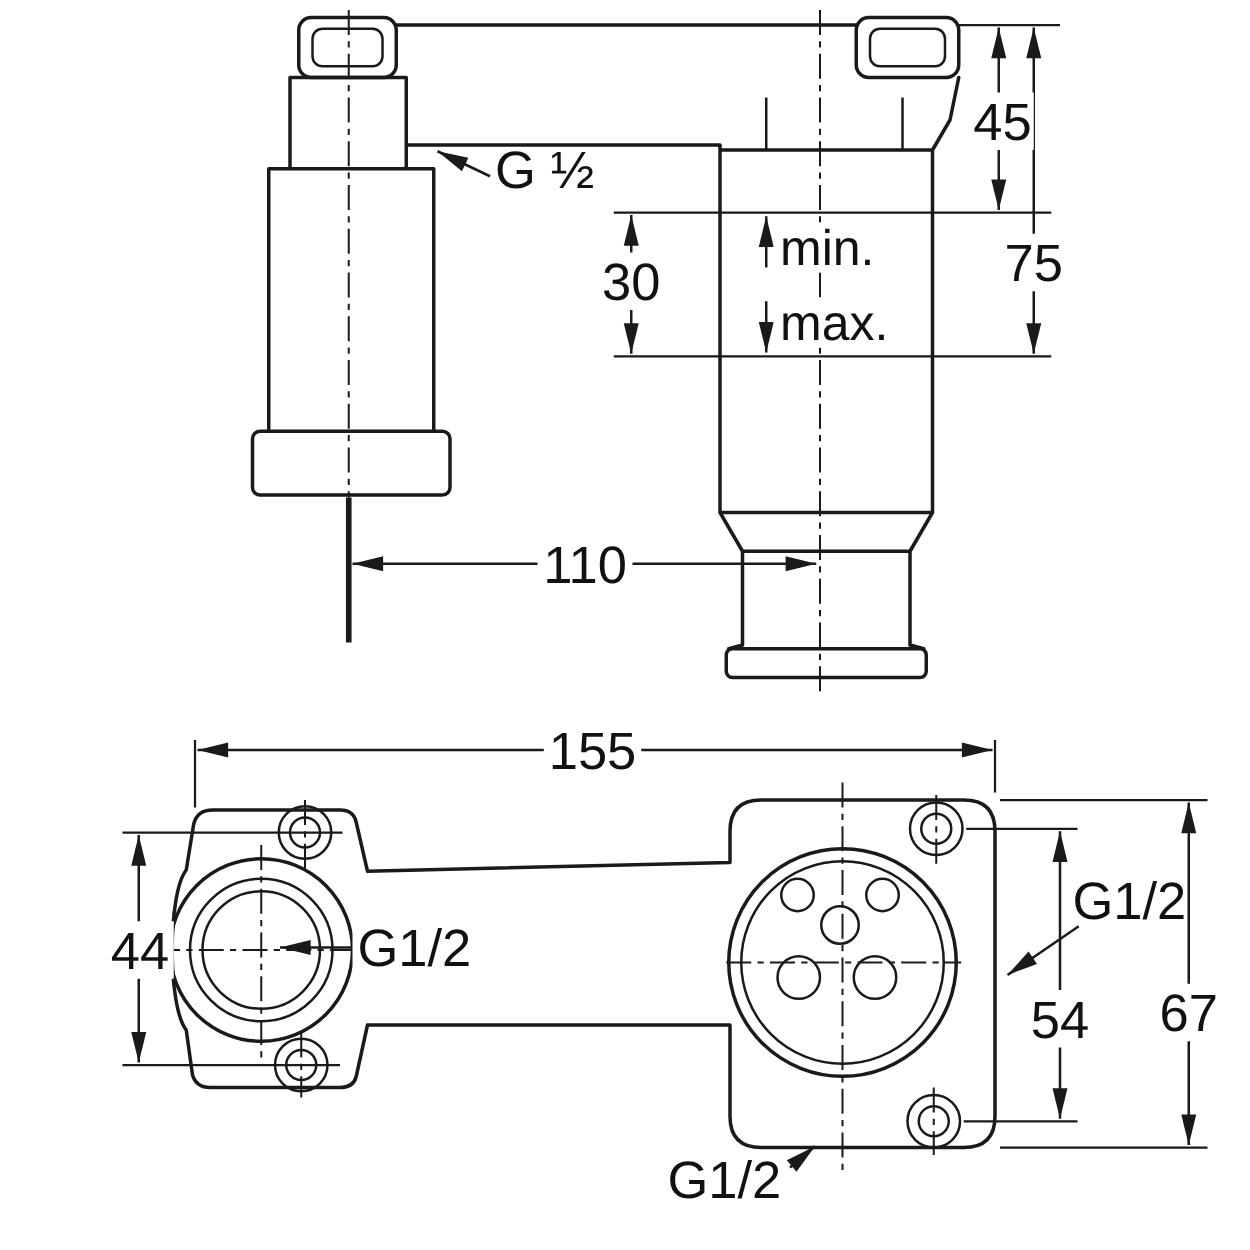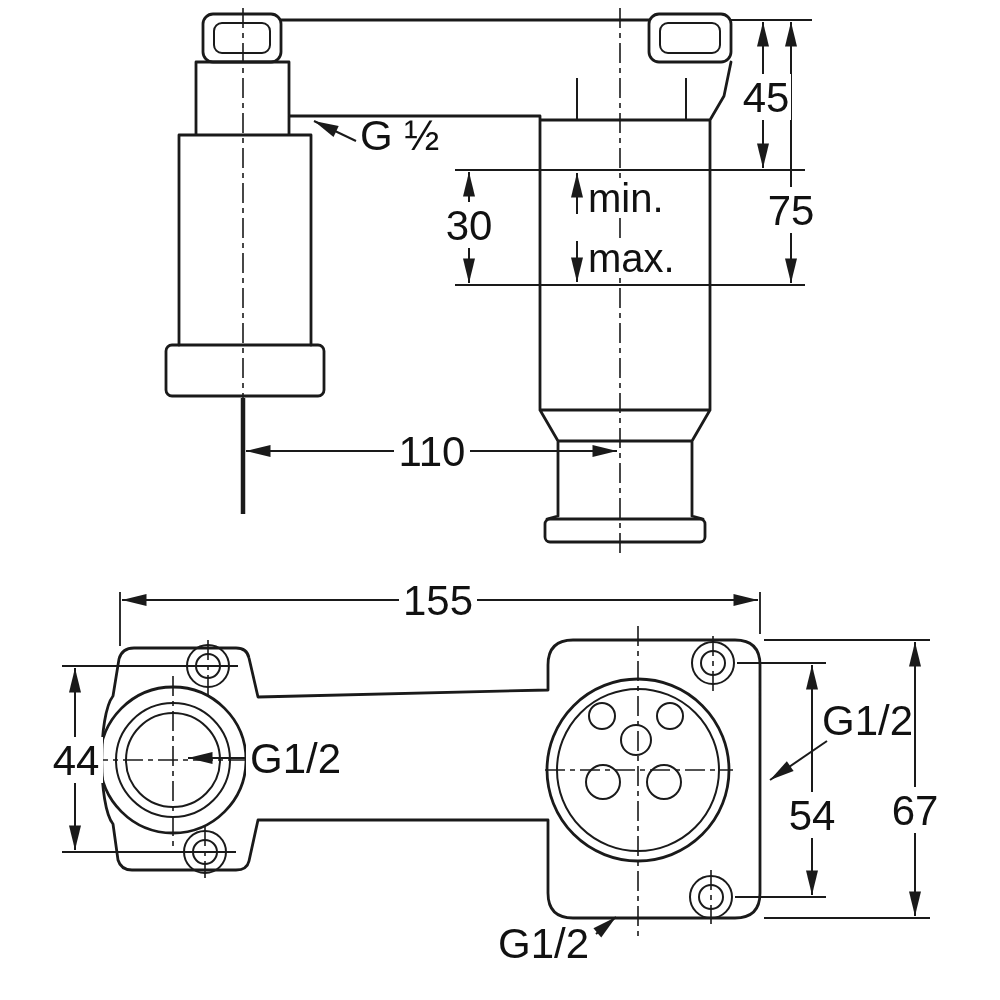--- a/index.html
+++ b/index.html
@@ -1,16 +1,16 @@
 <!DOCTYPE html>
 <html><head>
 <meta charset="utf-8">
 <style>
   html,body{margin:0;padding:0;background:#fff;}
-  .canvas{width:844px;height:1000px;background:#fff;position:relative;font-family:"Liberation Sans","DejaVu Sans",sans-serif;}
+  .canvas{width:844px;height:1000px;background:#fff;position:relative;font-family:"Liberation Sans","DejaVu Sans",sans-serif;margin-left:36px;}
   svg{display:block;}
   .outline{stroke:#1a1a1a;stroke-width:2.8;fill:none;stroke-linejoin:round;stroke-linecap:round;}
   .medium{stroke:#1a1a1a;stroke-width:2;fill:none;}
   .thin{stroke:#1a1a1a;stroke-width:1.8;fill:none;}
   .cline{stroke:#1a1a1a;stroke-width:1.6;fill:none;stroke-dasharray:20 5 5 5;}
   .cthick{stroke:#1a1a1a;stroke-width:4.5;fill:none;}
   .dim{stroke:#1a1a1a;stroke-width:2;fill:none;}
   .mask{fill:#ffffff;stroke:none;}
   text{fill:#111;font-family:"Liberation Sans","DejaVu Sans",sans-serif;}
   .num{font-size:42px;}

